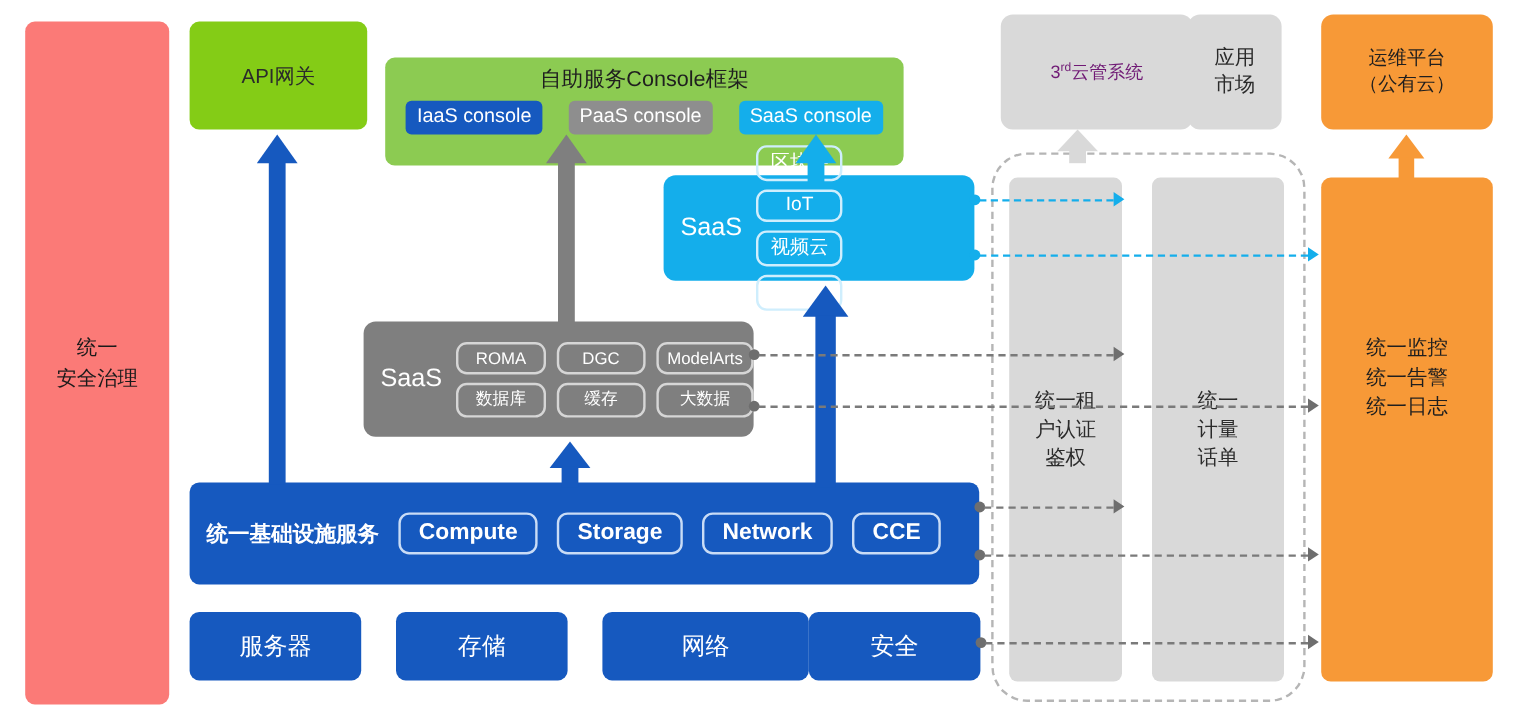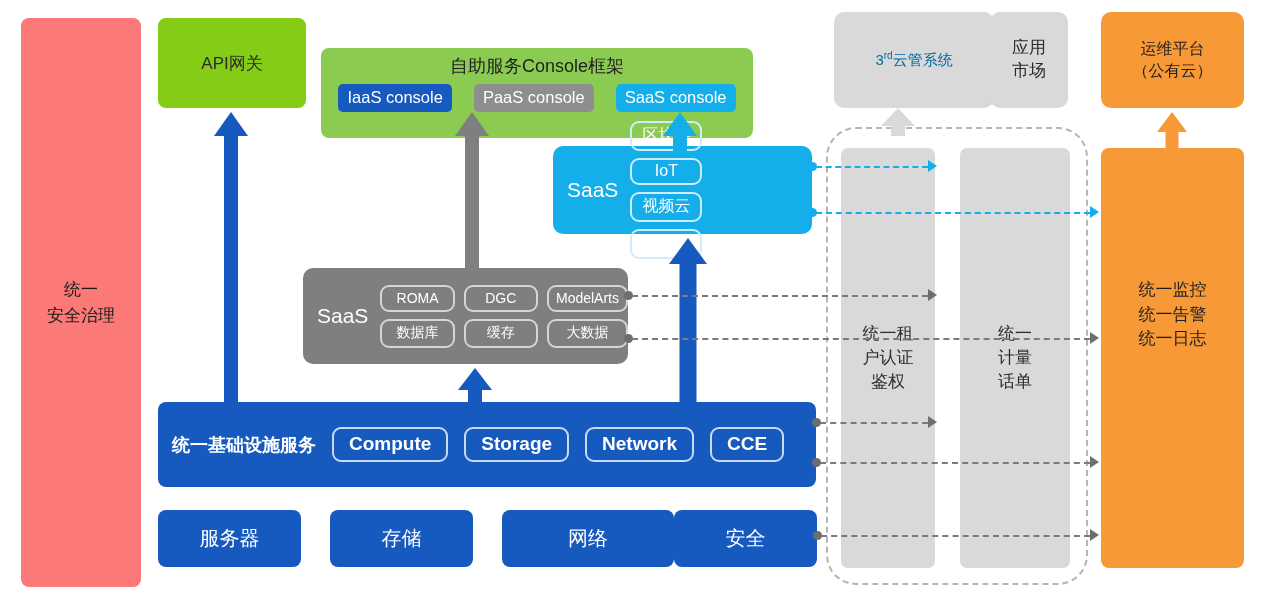--- a/index.html
+++ b/index.html
@@ -36,21 +36,21 @@
   #console-title { color: #1f1f1f; font-size: 18px; margin-bottom: 6px; }
   #console-chips { display: flex; gap: 22px; width: 100%; justify-content: center; }
   .chip {
     border-radius: 5px; color: #ffffff; font-size: 16.5px;
     padding: 4px 9px 5px; white-space: nowrap;
   }
 
   
   #cloud3rd {
     left: 834px; top: 12px; width: 160px; height: 96px;
-    background: #D9D9D9; border-radius: 10px; color: #0369a1; font-size: 15px;
+    background: #D9D9D9; border-radius: 10px; color: #701a75; font-size: 15px;
   }
   #cloud3rd sup { font-size: 10px; vertical-align: super; }
   #app-market {
     left: 990px; top: 12px; width: 78px; height: 96px;
     background: #D9D9D9; border-radius: 10px; color: #2b2b2b;
     font-size: 17px; line-height: 1.35;
   }
   #ops-platform {
     left: 1101px; top: 12px; width: 143px; height: 96px;
     background: #F79937; border-radius: 10px; color: #1f1f1f;

